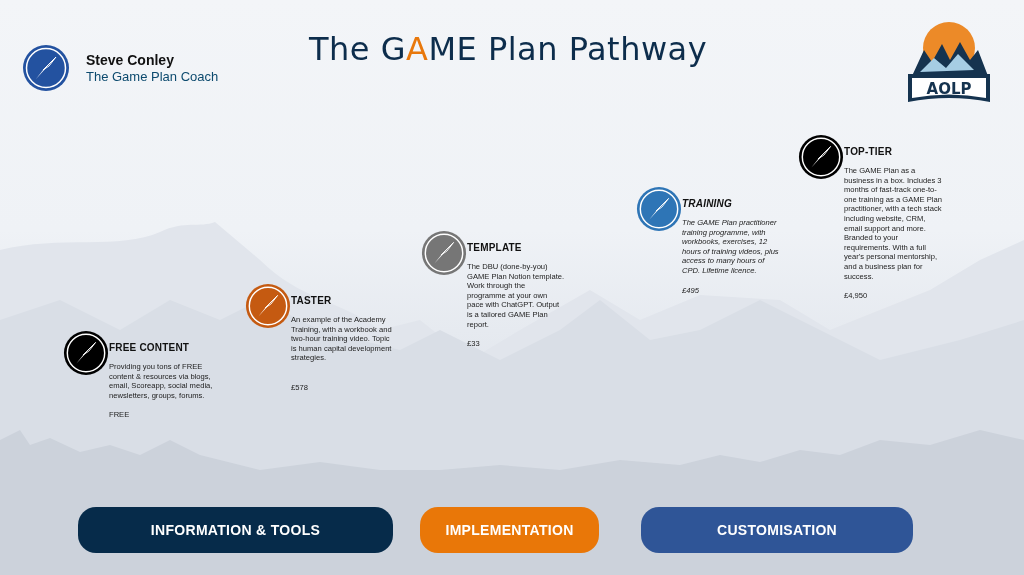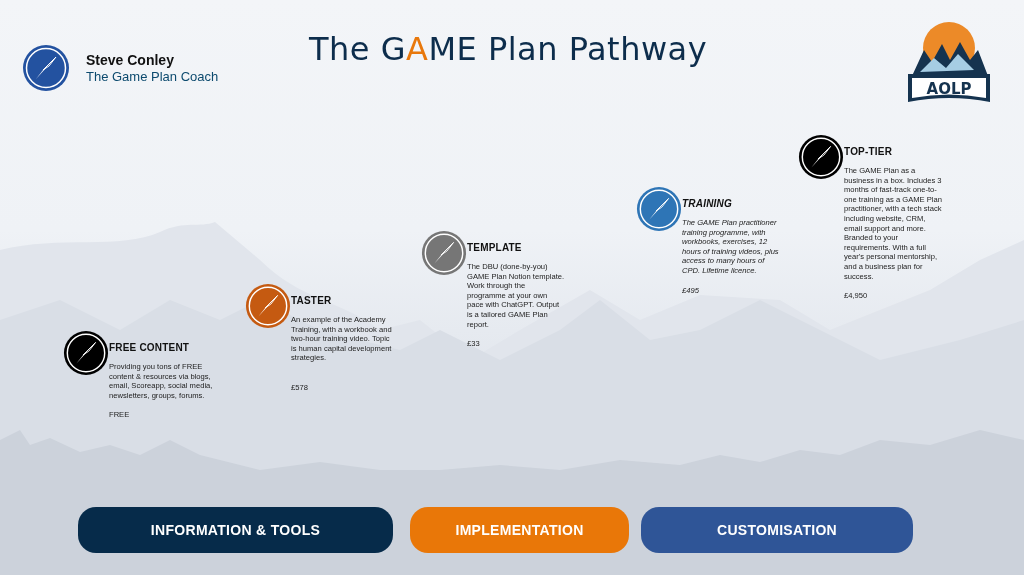--- a/index.html
+++ b/index.html
@@ -123,15 +123,15 @@
         <path d="M34 13 L27 22 L21 26 Z" fill="#000" stroke="#fff" stroke-width="1"></path>
       </svg>
     <div class="txt" style="width:98px">
       <div class="name">TOP-TIER</div>
       <div class="desc">The GAME Plan as a business in a box. Includes 3 months of fast-track one-to-one training as a GAME Plan practitioner, with a tech stack including website, CRM, email support and more. Branded to your requirements. With a full year's personal mentorship, and a business plan for success.</div>
       <div class="price">£4,950</div>
     </div>
   </div>
 
   <div class="btn" style="left:78px; width:315px; background:#062b4a;">INFORMATION &amp; TOOLS</div>
-  <div class="btn" style="left:410px; width:219px; background:#e97708;">IMPLEMENTATION</div>
+  <div class="btn" style="left:420px; width:179px; background:#e97708;">IMPLEMENTATION</div>
   <div class="btn" style="left:641px; width:272px; background:#2f5597;">CUSTOMISATION</div>
 </div>
 
 </body></html>

